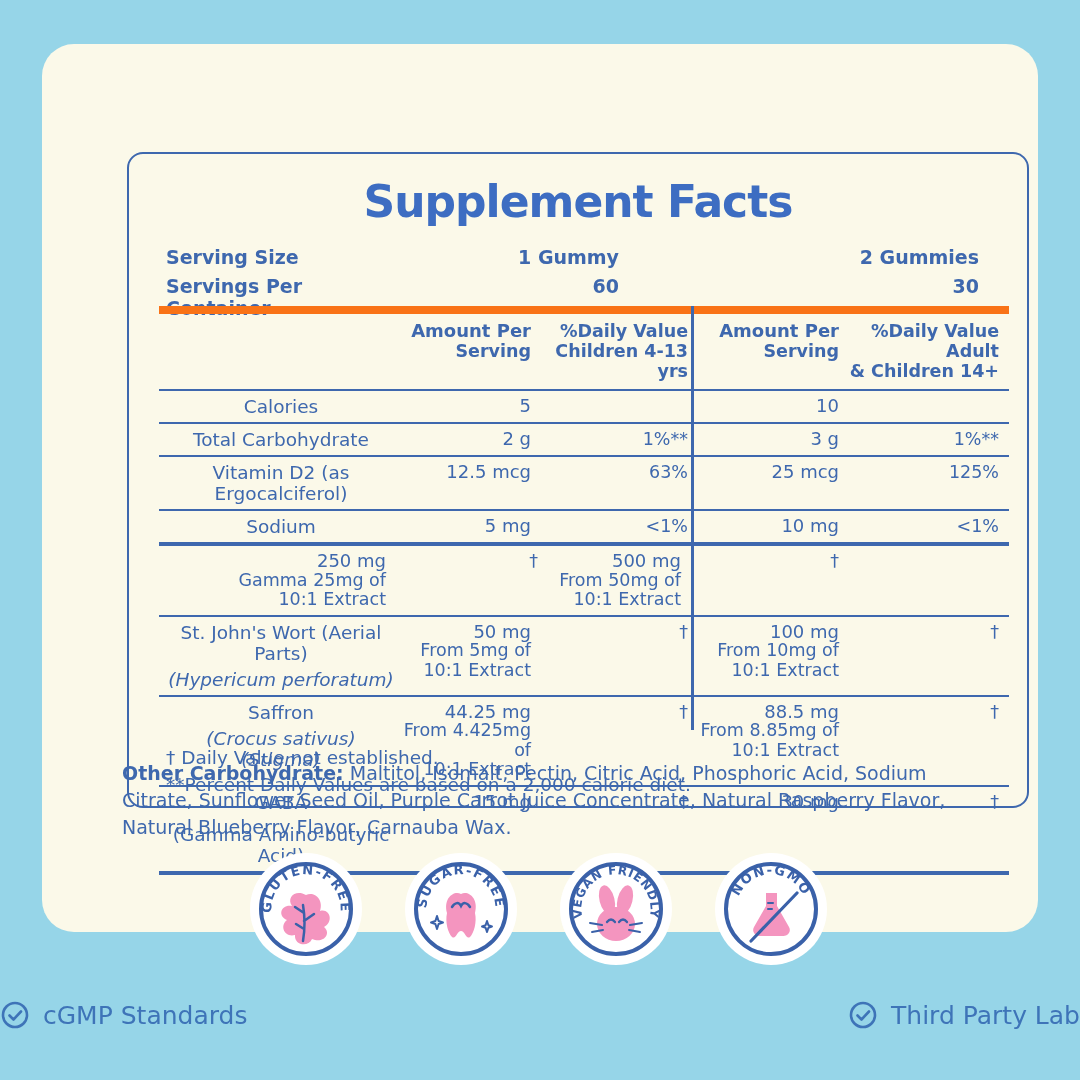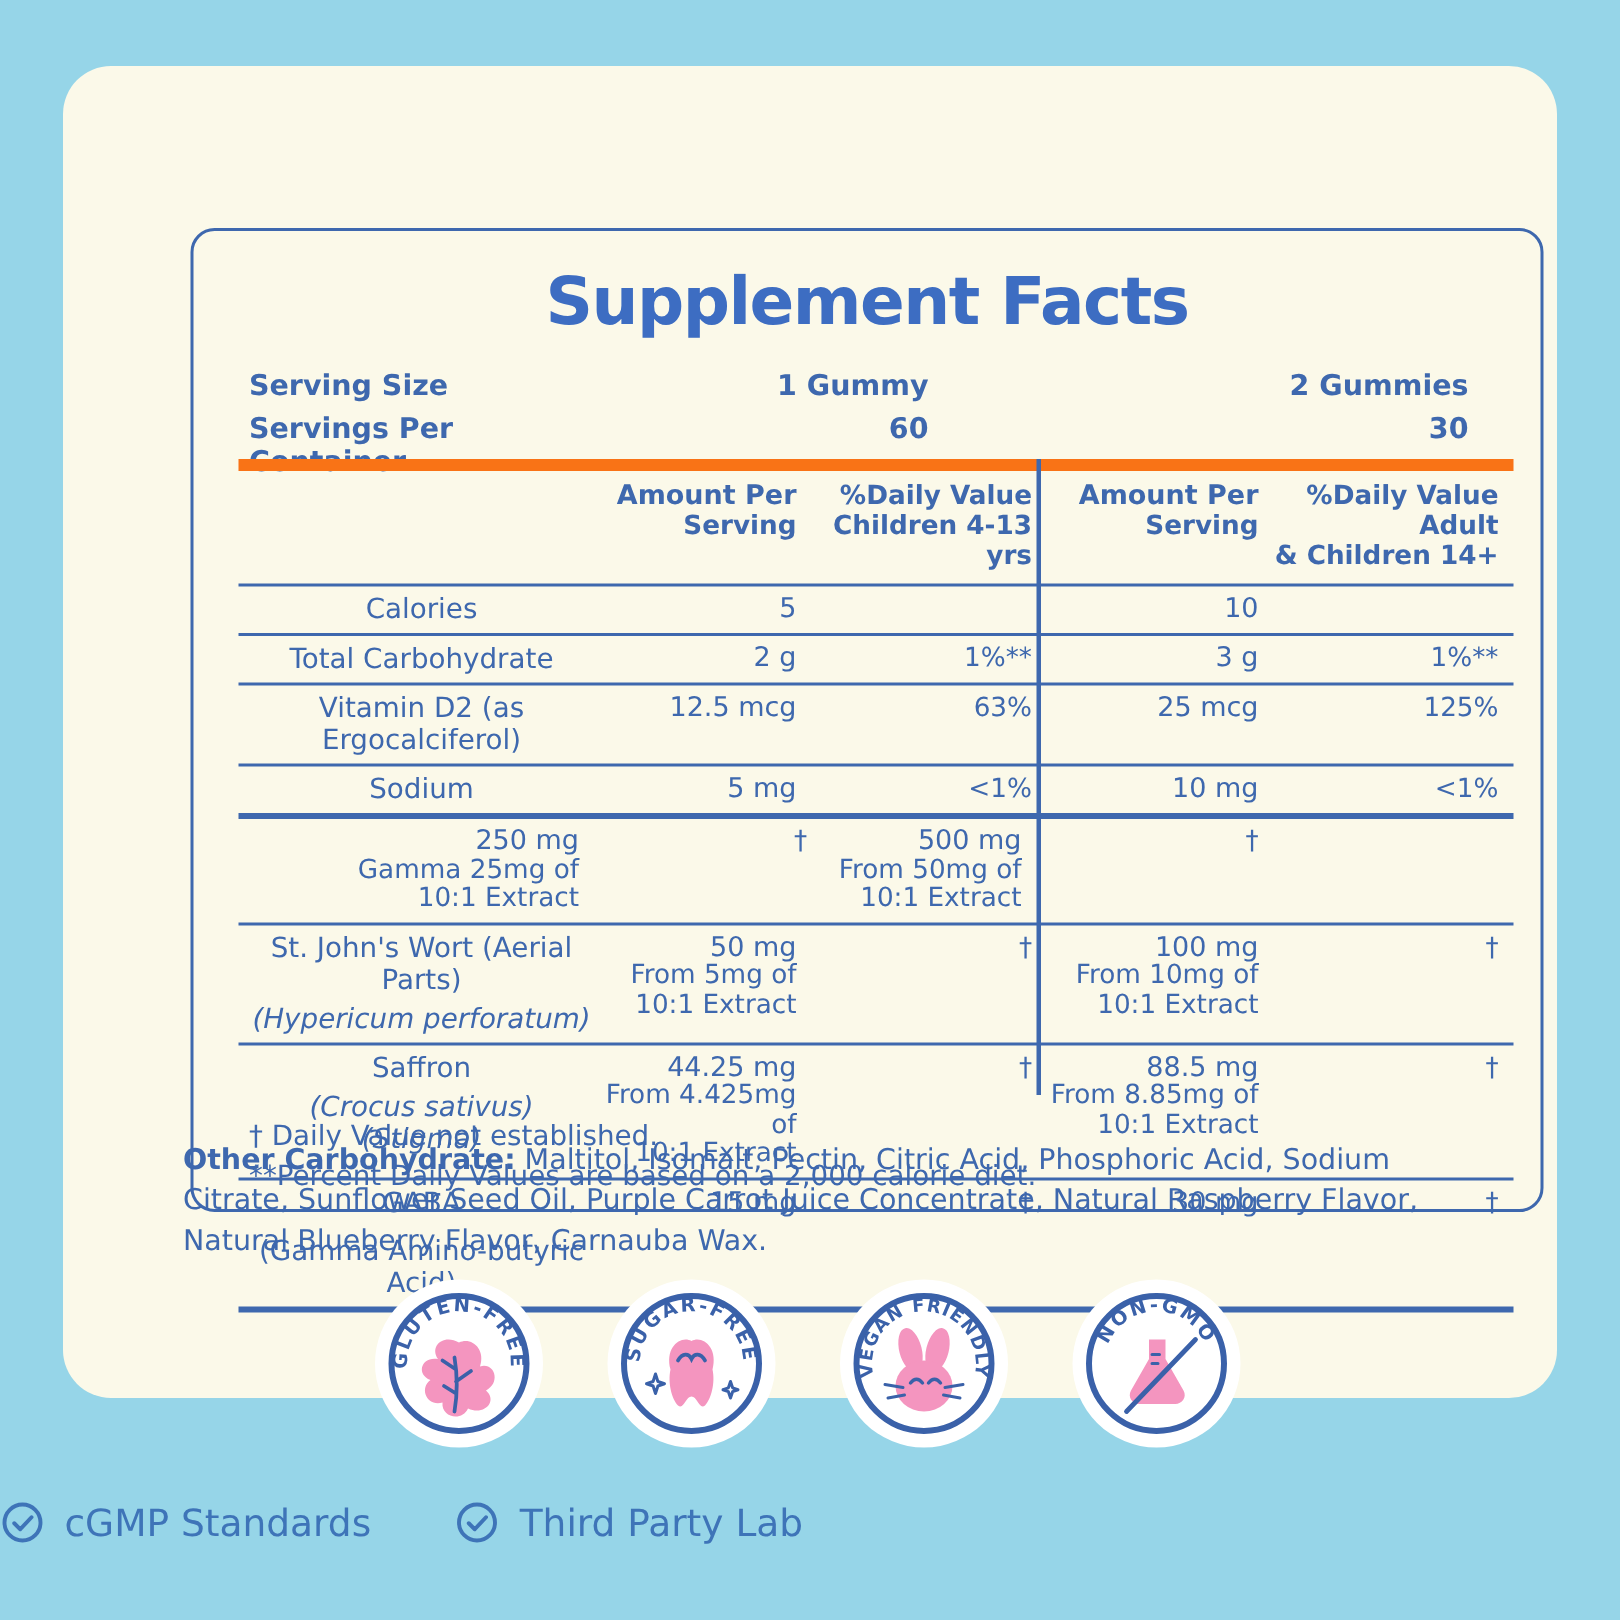--- a/index.html
+++ b/index.html
@@ -70,21 +70,21 @@
   
   .badge{position:absolute;width:116px;height:116px;}
   .badge text{
     font-family:"DejaVu Sans","Liberation Sans",sans-serif;
     font-weight:bold;font-size:13px;letter-spacing:1.5px;fill:#3a61a9;
   }
   .badge.small-text text{font-size:12px;letter-spacing:0.8px;}
   
   .certs{
     position:absolute;left:0;top:1000px;width:100%;
-    display:flex;justify-content:flex-start;gap:56px;align-items:center;
+    display:flex;justify-content:space-between;gap:56px;align-items:center;
   }
   .cert{display:flex;align-items:center;gap:13px;font-size:25px;color:#3e74b8;}
 </style>
 </head>
 <body>
 
 <div class="stage">
   <div class="card">
 
     <div class="inner">

